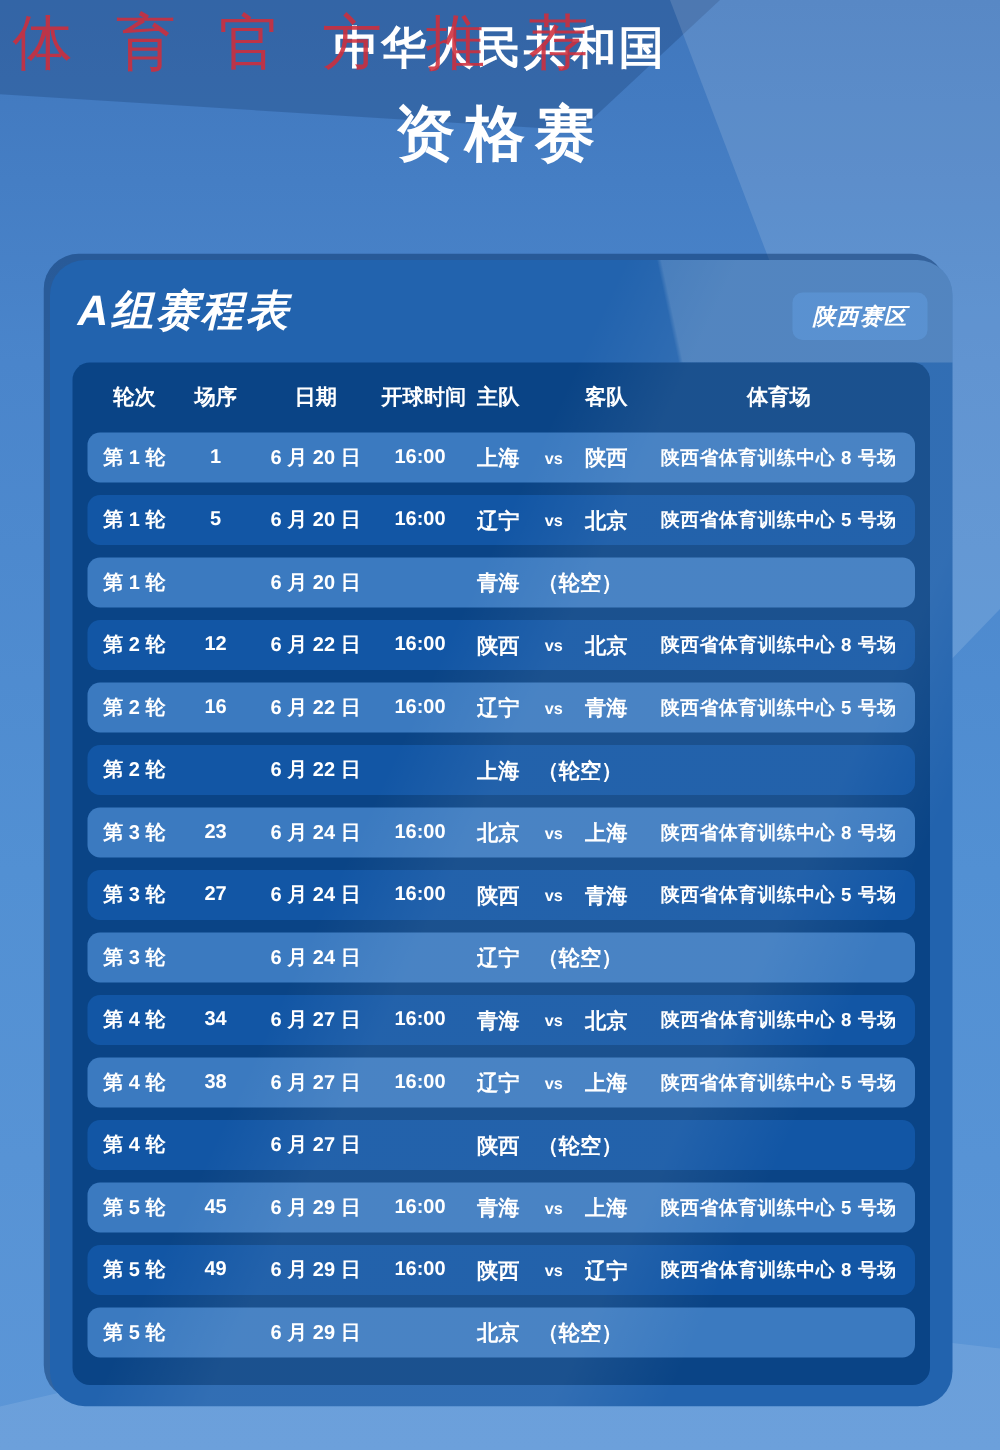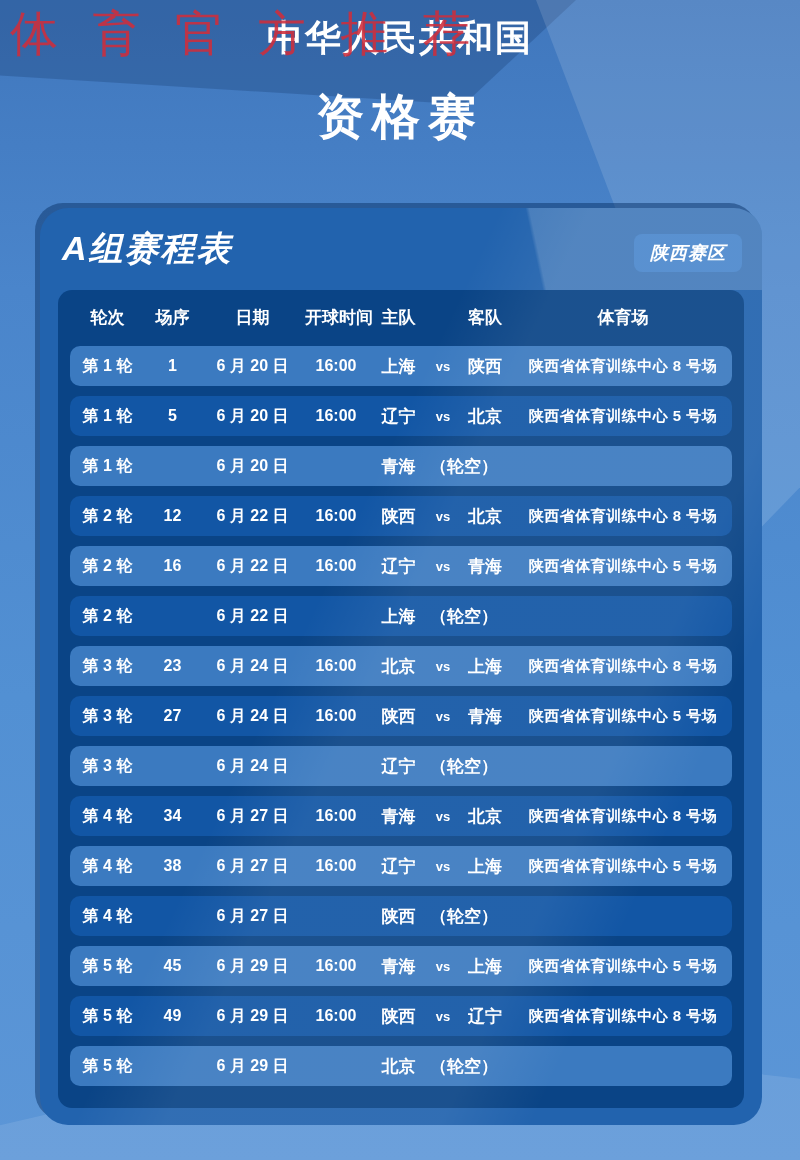--- a/index.html
+++ b/index.html
@@ -15,21 +15,21 @@
 
   .watermark{
     position:absolute;top:2px;left:10px;z-index:20;white-space:nowrap;
     font-family:"DejaVu Serif","Liberation Serif",serif;
     font-size:48px;letter-spacing:0.72em;color:#cf2e3c;opacity:0.88;
   }
 
   .poster-header{position:relative;z-index:2;text-align:center;color:#ffffff;}
   .ph-line1{padding-top:14px;font-size:36px;font-weight:bold;letter-spacing:2px;}
   .ph-line2{margin-top:10px;font-size:37px;font-weight:bold;letter-spacing:0.5px;}
-  .ph-line3{margin-top:22px;font-size:48px;font-weight:bold;letter-spacing:8px;}
+  .ph-line3{margin-top:12px;font-size:48px;font-weight:bold;letter-spacing:8px;}
 
   .card{
     position:absolute;left:40px;top:208px;width:722px;height:917px;z-index:2;
     background:#2263ae;border-radius:28px;
     box-shadow:-5px -5px 0 rgba(9,51,105,0.5);
   }
   .card::before{ 
     content:"";position:absolute;top:0;left:0;right:0;height:82px;
     border-radius:28px 28px 0 0;
     background:linear-gradient(78deg,transparent 68%,rgba(255,255,255,0.16) 68.5%);

